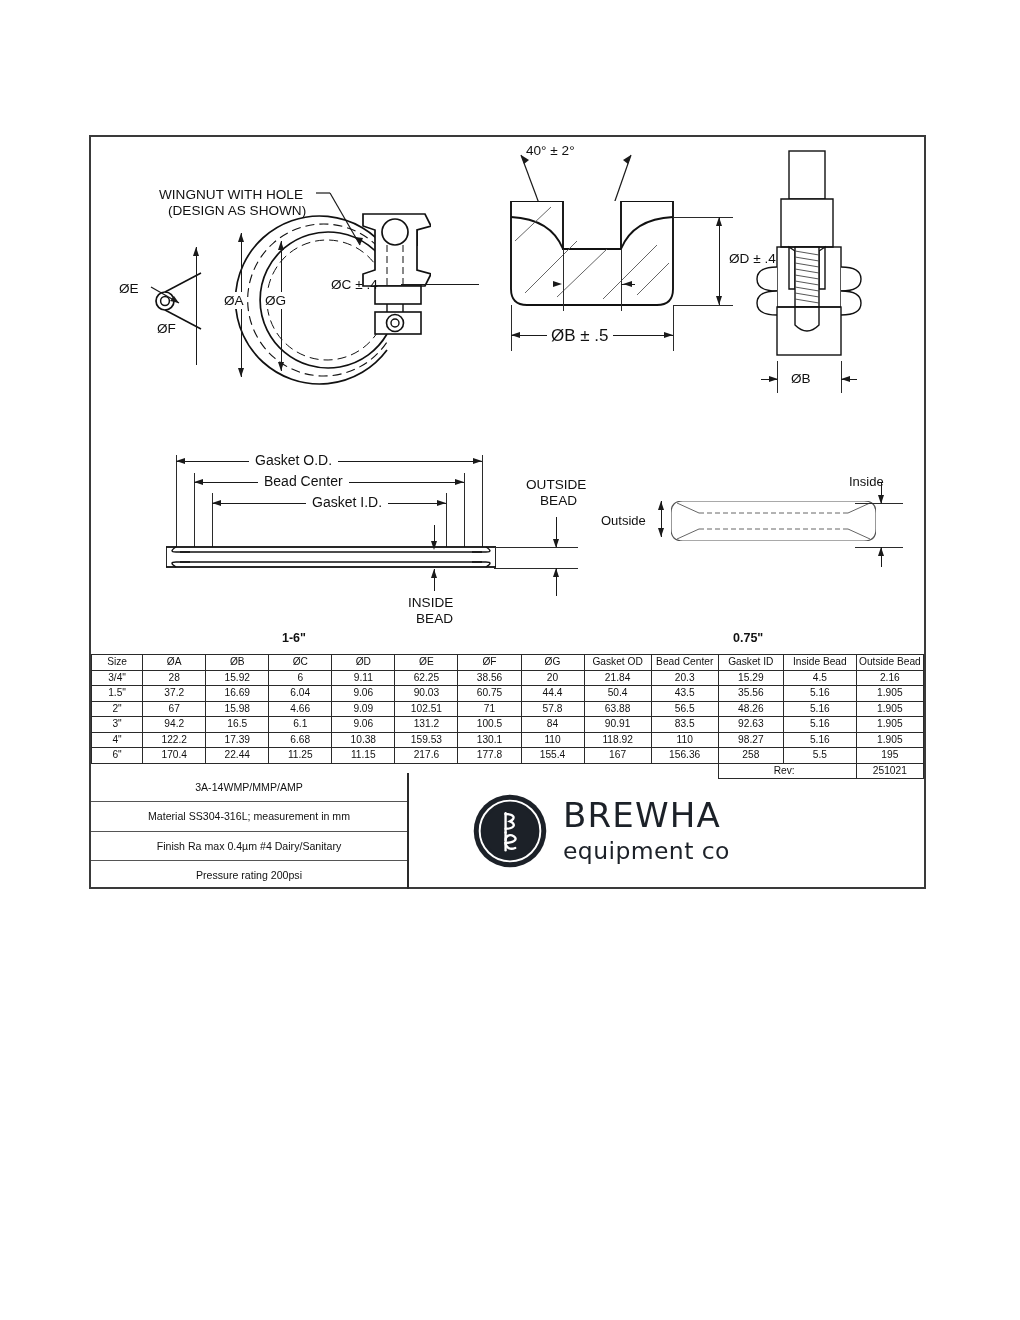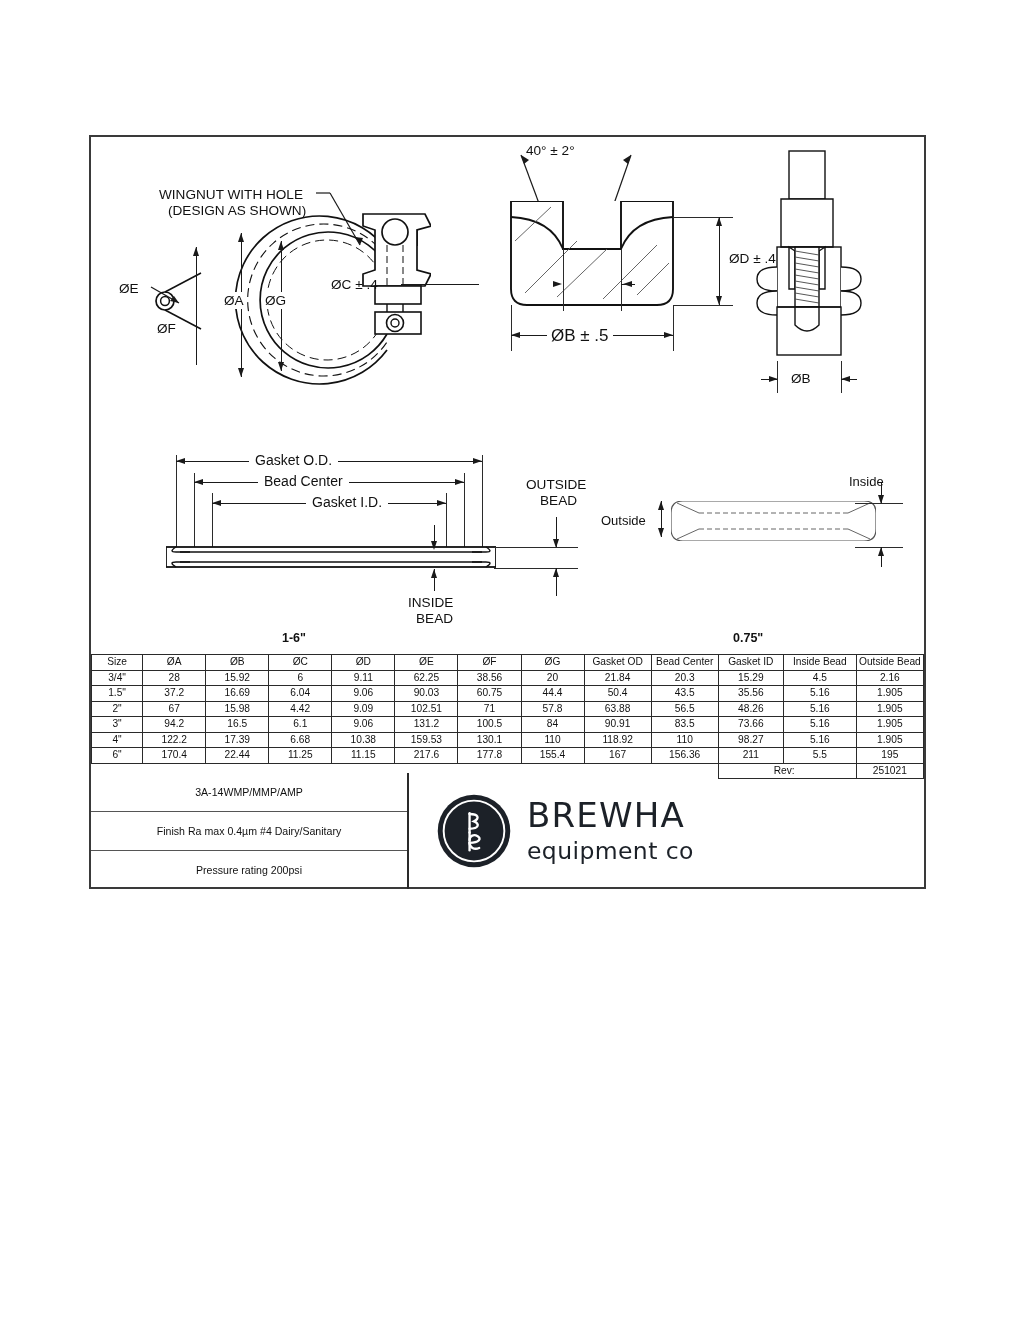--- a/index.html
+++ b/index.html
@@ -91,21 +91,21 @@
     flex: 1;
     display: flex; align-items: center; justify-content: center;
     border-bottom: 1.4px solid #555;
     font-size: 10.6px;
     color: #111;
   }
   .info-row:last-child { border-bottom: none; }
   #info-right {
     flex: 1;
     display: flex; align-items: center;
-    padding-left: 28px;
+    padding-left: 64px;
   }
 
   
   .logo-wrap { display: flex; align-items: center; gap: 16px; }
   .logo-mark { width: 74px; height: 74px; flex: none; }
   .logo-text { display: flex; flex-direction: column; line-height: 0.92; }
   .logo-brewha {
     font-size: 34px;
     letter-spacing: 1.2px;
     color: #1c2128;
@@ -427,21 +427,21 @@
           <td>50.4</td>
           <td>43.5</td>
           <td>35.56</td>
           <td>5.16</td>
           <td>1.905</td>
         </tr>
         <tr>
           <td>2"</td>
           <td>67</td>
           <td>15.98</td>
-          <td>4.42</td>
+          <td>4.66</td>
           <td>9.09</td>
           <td>102.51</td>
           <td>71</td>
           <td>57.8</td>
           <td>63.88</td>
           <td>56.5</td>
           <td>48.26</td>
           <td>5.16</td>
           <td>1.905</td>
         </tr>
@@ -449,21 +449,21 @@
           <td>3"</td>
           <td>94.2</td>
           <td>16.5</td>
           <td>6.1</td>
           <td>9.06</td>
           <td>131.2</td>
           <td>100.5</td>
           <td>84</td>
           <td>90.91</td>
           <td>83.5</td>
-          <td>73.66</td>
+          <td>92.63</td>
           <td>5.16</td>
           <td>1.905</td>
         </tr>
         <tr>
           <td>4"</td>
           <td>122.2</td>
           <td>17.39</td>
           <td>6.68</td>
           <td>10.38</td>
           <td>159.53</td>
@@ -479,35 +479,36 @@
           <td>6"</td>
           <td>170.4</td>
           <td>22.44</td>
           <td>11.25</td>
           <td>11.15</td>
           <td>217.6</td>
           <td>177.8</td>
           <td>155.4</td>
           <td>167</td>
           <td>156.36</td>
-          <td>211</td>
+          <td>258</td>
           <td>5.5</td>
           <td>195</td>
         </tr>
         <tr class="revrow">
           <td colspan="10" style="border-left:none;border-bottom:none;"></td>
           <td colspan="2" class="rev-label">Rev:</td>
           <td class="rev-value">251021</td>
         </tr>
       </tbody>
     </table>
 
     <div id="info-block">
       <div id="info-left">
         <div class="info-row">3A-14WMP/MMP/AMP</div>
+        <div class="info-row">Material SS304-316L; measurement in mm</div>
         <div class="info-row">Finish Ra max 0.4µm #4 Dairy/Sanitary</div>
         <div class="info-row">Pressure rating 200psi</div>
       </div>
       <div id="info-right">
         <div class="logo-wrap">
           <svg class="logo-mark" viewBox="0 0 100 100">
             <circle cx="50" cy="50" r="49" fill="#1c2128"></circle>
             <circle cx="50" cy="50" r="41" fill="none" stroke="#ffffff" stroke-width="2.6"></circle>
             <circle cx="50" cy="50" r="36" fill="#1c2128"></circle>
             <g fill="none" stroke="#ffffff" stroke-width="3.2" stroke-linecap="round">

